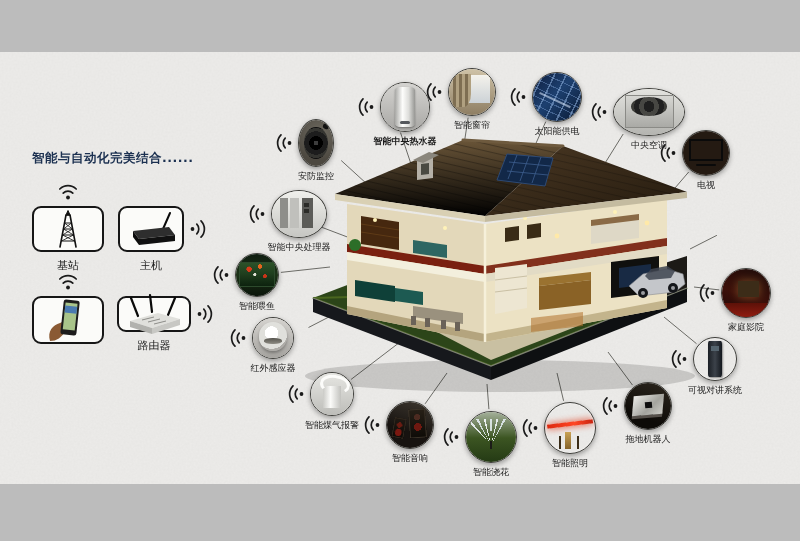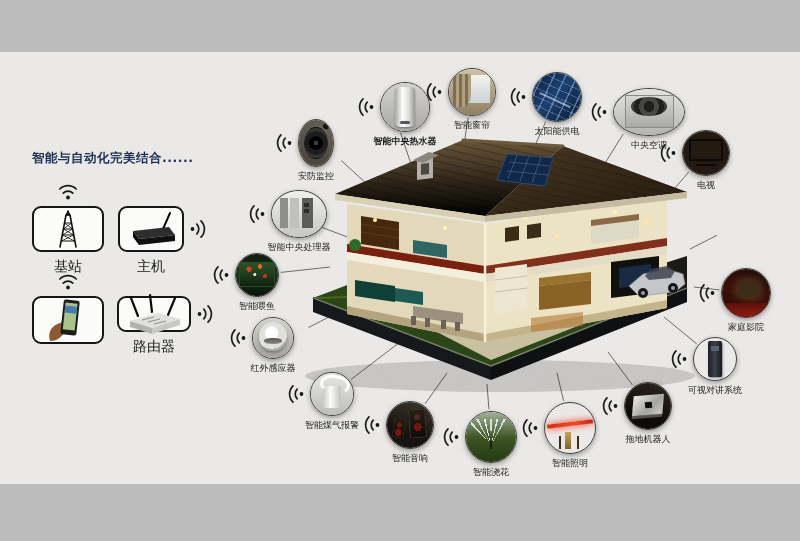--- a/index.html
+++ b/index.html
@@ -11,21 +11,21 @@
   .noise{position:absolute;inset:0;z-index:0;pointer-events:none;}
 
   
   .left-panel{position:absolute;left:0;top:0;z-index:3;}
   .lp-title{position:absolute;left:32px;top:150px;width:260px;font-size:12.5px;font-weight:bold;
             color:#1b3050;letter-spacing:.5px;white-space:nowrap;}
   .lp-item{position:absolute;}
   .lp-box{position:relative;background:#fbfbf9;border:2px solid #161616;border-radius:9px;
           width:100%;height:100%;box-sizing:border-box;display:flex;align-items:center;justify-content:center;}
   .lp-label{position:absolute;top:calc(100% + 6px);left:50%;transform:translateX(-50%);
-            font-size:14px;color:#1a1a1a;white-space:nowrap;}
+            font-size:11px;color:#1a1a1a;white-space:nowrap;}
   .wifi{position:absolute;width:20px;height:20px;line-height:0;}
   .wifi.up{transform:rotate(90deg);}
   .wifi.right{transform:rotate(180deg);}
   .wifi-top{left:50%;top:-24px;margin-left:-10px;}
   .wifi-side{right:-24px;top:50%;margin-top:-10px;}
 
   
   .lines{position:absolute;left:0;top:0;z-index:1;}
   .lines line{stroke:#6b6b66;stroke-width:1;}
 

